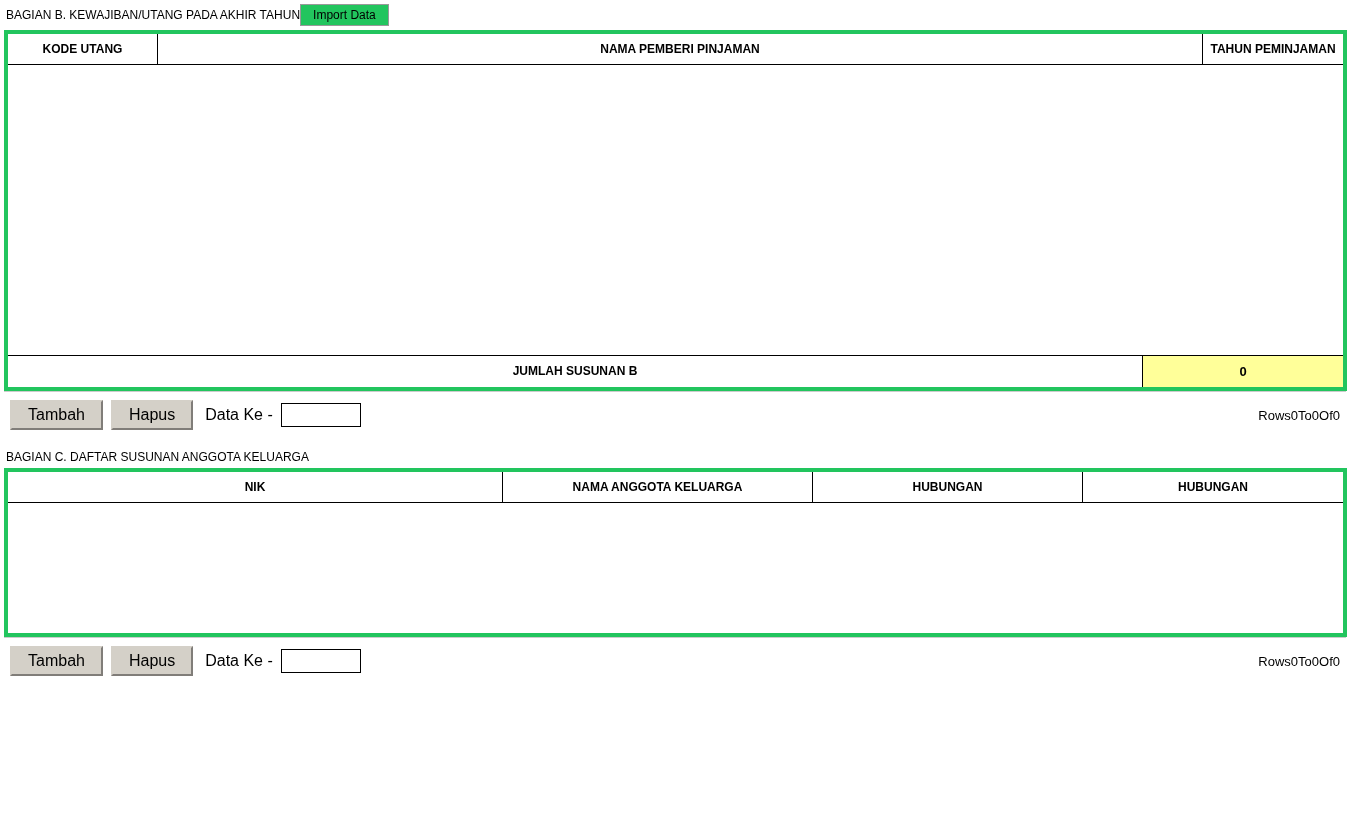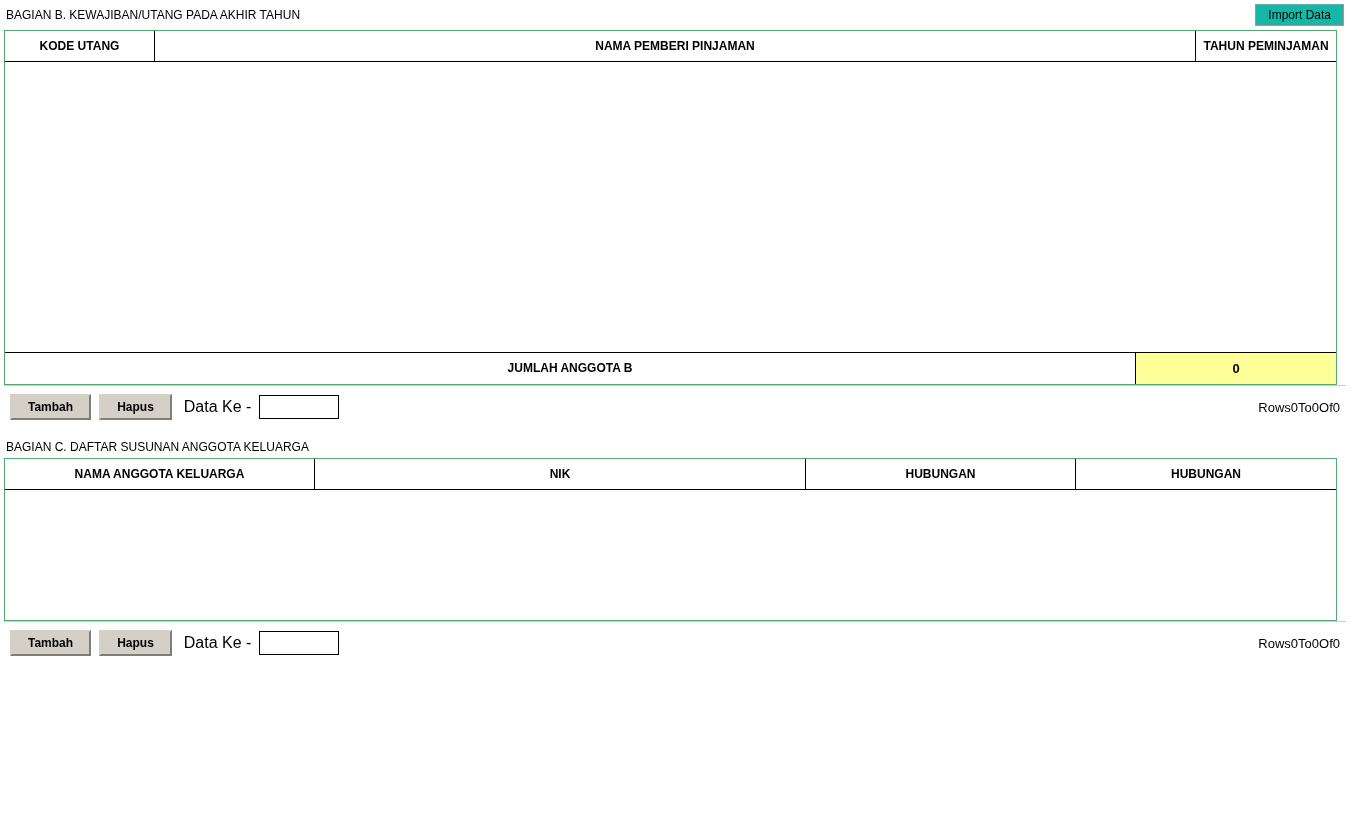--- a/index.html
+++ b/index.html
@@ -18,34 +18,33 @@
     .page-container {
       width: 1350px;
       min-height: 833px;
       background: #ffffff;
       padding: 0;
     }
 
     
     .section-header-row {
       display: flex;
-      justify-content: space-between;
       align-items: center;
       padding: 4px 6px;
       background: #ffffff;
     }
 
     .section-title {
       font-size: 12px;
       font-weight: normal;
       color: #000000;
     }
 
     .import-btn {
-      background: #14b8a6;
+      background: #22c55e;
       border: 1px solid #999;
       padding: 3px 12px;
       font-size: 12px;
       cursor: pointer;
       font-family: Arial, sans-serif;
     }
 
     .table-header {
       display: flex;
       background: #ffffff;
@@ -123,25 +122,24 @@
       gap: 8px;
       border-top: 1px solid #cccccc;
       margin: 0 4px;
       background: #ffffff;
     }
 
     .btn-action {
       background: #d4d0c8;
       border: 2px outset #d4d0c8;
       padding: 4px 16px;
-      font-size: 12px;
+      font-size: 16px;
       font-family: Arial, sans-serif;
       cursor: pointer;
       min-width: 70px;
-      font-weight: bold;
     }
 
     .data-ke-label {
       font-size: 16px;
       margin-left: 4px;
     }
 
     .data-ke-input {
       width: 80px;
       height: 24px;
@@ -159,22 +157,22 @@
 
     .pagination-info span {
       font-size: 13px;
     }
 
     .section-gap {
       height: 8px;
     }
 
     .outer-border {
-      border: 1px solid #22c55e;
-      margin: 0 13px 0 4px;
+      border: 4px solid #22c55e;
+      margin: 0 3px 0 4px;
     }
   </style>
 </head>
 <body>
 
 <div class="page-container">
 
   <div class="section-header-row">
     <span class="section-title">BAGIAN B. KEWAJIBAN/UTANG PADA AKHIR TAHUN</span>
     <button class="import-btn">Import Data</button>
@@ -188,21 +186,21 @@
       <div class="table-header-cell col-nama">
         <span>NAMA PEMBERI PINJAMAN</span>
       </div>
       <div class="table-header-cell col-tahun">
         <span>TAHUN PEMINJAMAN</span>
       </div>
     </div>
     <div class="table-body"></div>
 
     <div class="total-row">
-      <div class="total-label-cell">JUMLAH ANGGOTA B</div>
+      <div class="total-label-cell">JUMLAH SUSUNAN B</div>
       <div class="total-value-cell">0</div>
     </div>
   </div>
 
   <div class="footer-row">
     <button class="btn-action">Tambah</button>
     <button class="btn-action">Hapus</button>
     <span class="data-ke-label">Data Ke -</span>
     <input class="data-ke-input" type="text" value="" style="">
     <div class="pagination-info">
@@ -216,25 +214,25 @@
   </div>
 
   <div class="section-gap"></div>
 
   <div class="section-header-row">
     <span class="section-title">BAGIAN C. DAFTAR SUSUNAN ANGGOTA KELUARGA</span>
   </div>
 
   <div class="outer-border">
     <div class="table-header">
+      <div class="table-header-cell col-nik">
+        <span>NIK</span>
+      </div>
       <div class="table-header-cell col-nama-anggota">
         <span>NAMA ANGGOTA KELUARGA</span>
-      </div>
-      <div class="table-header-cell col-nik">
-        <span>NIK</span>
       </div>
       <div class="table-header-cell col-hubungan">
         <span>HUBUNGAN</span>
       </div>
       <div class="table-header-cell col-pekerjaan">
         <span>HUBUNGAN</span>
       </div>
     </div>
     <div class="table-body-c"></div>
   </div>

